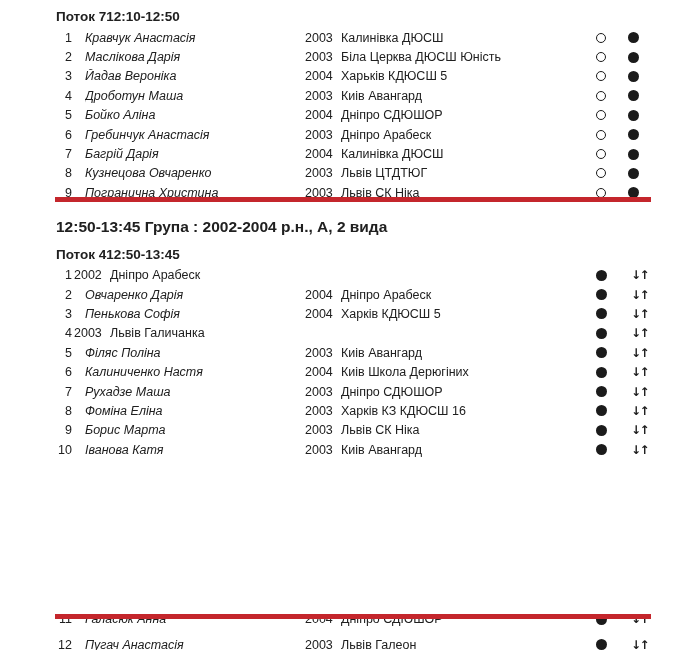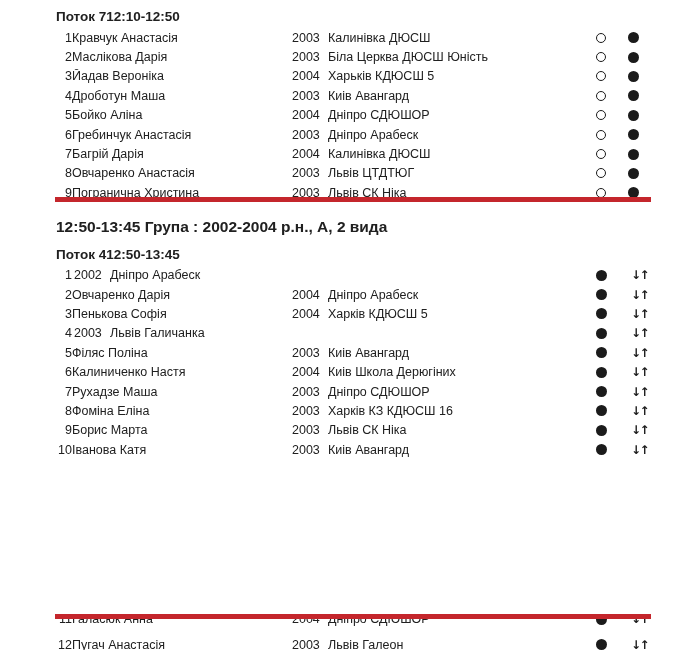--- a/index.html
+++ b/index.html
@@ -4,21 +4,21 @@
 <style>
   html,body{margin:0;padding:0;background:#fff;}
   body{width:680px;height:650px;font-family:"Liberation Sans",sans-serif;color:#202020;}
   .page{position:relative;width:680px;height:650px;padding:8px 30px 0 56px;box-sizing:border-box;overflow:hidden;}
   .stream-header{display:flex;font-size:13.5px;font-weight:700;line-height:18px;margin-bottom:2px;white-space:nowrap;}
   .s8-header{margin-top:9px;}
   .group-header{font-size:15.5px;font-weight:700;line-height:20px;margin-top:14px;white-space:nowrap;}
   .rows{display:block;}
   .row{display:flex;align-items:center;height:19.4px;font-size:12.5px;white-space:nowrap;}
   .num{width:16px;text-align:right;flex:none;}
-  .name{width:218px;flex:none;overflow:hidden;}
+  .name{margin-left:13px;width:218px;flex:none;overflow:hidden;font-style:italic;}
   .year{margin-left:2px;width:30px;flex:none;}
   .club{margin-left:6px;flex:1;overflow:hidden;}
   .icons{width:54px;flex:none;display:flex;justify-content:space-between;align-items:center;box-sizing:border-box;}
   .stream-7 .icons{padding-right:11px;}
   .stream-8 .icons{padding-right:2px;}
   .icon{display:inline-flex;align-items:center;justify-content:center;flex:none;}
   .icon.circle-open{width:8px;height:8px;border:1.6px solid #1b1b1b;border-radius:50%;background:#fff;}
   .icon.circle-filled{width:11px;height:11px;border-radius:50%;background:#1b1b1b;}
   .icon.arrows-updown{font-family:"DejaVu Sans",sans-serif;font-size:12px;font-weight:700;letter-spacing:-1.5px;line-height:14px;color:#1b1b1b;}
   .red-line{position:absolute;left:55px;width:596px;height:5px;}
@@ -104,21 +104,21 @@
         <span class="name">Багрій Дарія</span>
         <span class="year">2004</span>
         <span class="club">Калинівка ДЮСШ</span>
         <span class="icons">
           <span class="icon circle-open"></span>
           <span class="icon circle-filled"></span>
         </span>
       </div>
       <div class="row">
         <span class="num">8</span>
-        <span class="name">Овчаренко Анастасія</span>
+        <span class="name">Кузнецова Овчаренко</span>
         <span class="year">2003</span>
         <span class="club">Львів ЦТДТЮГ</span>
         <span class="icons">
           <span class="icon circle-open"></span>
           <span class="icon circle-filled"></span>
         </span>
       </div>
       <div class="row">
         <span class="num">9</span>
         <span class="name">Погранична Христина</span>

